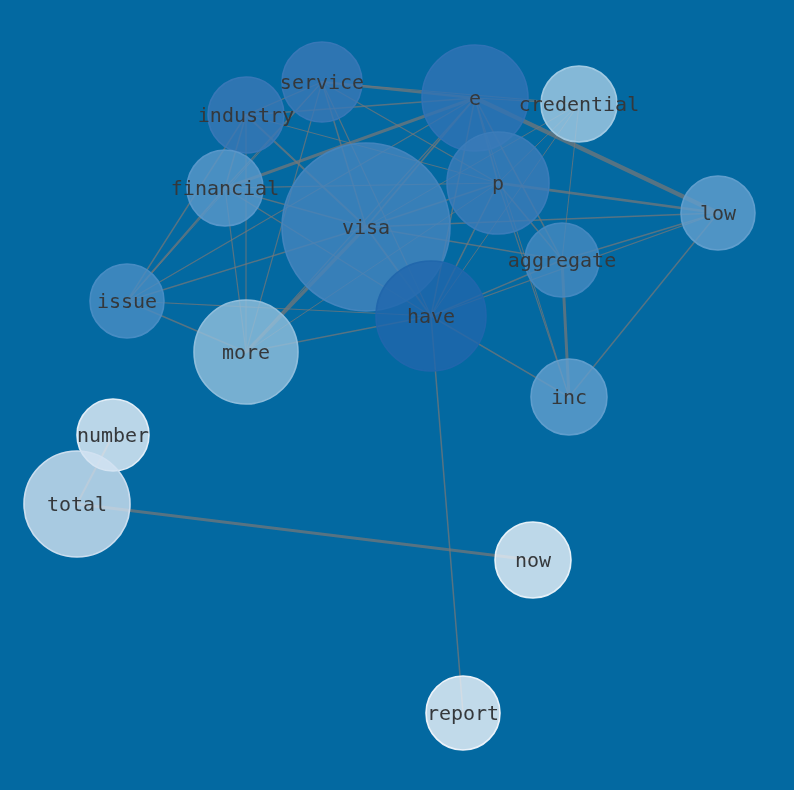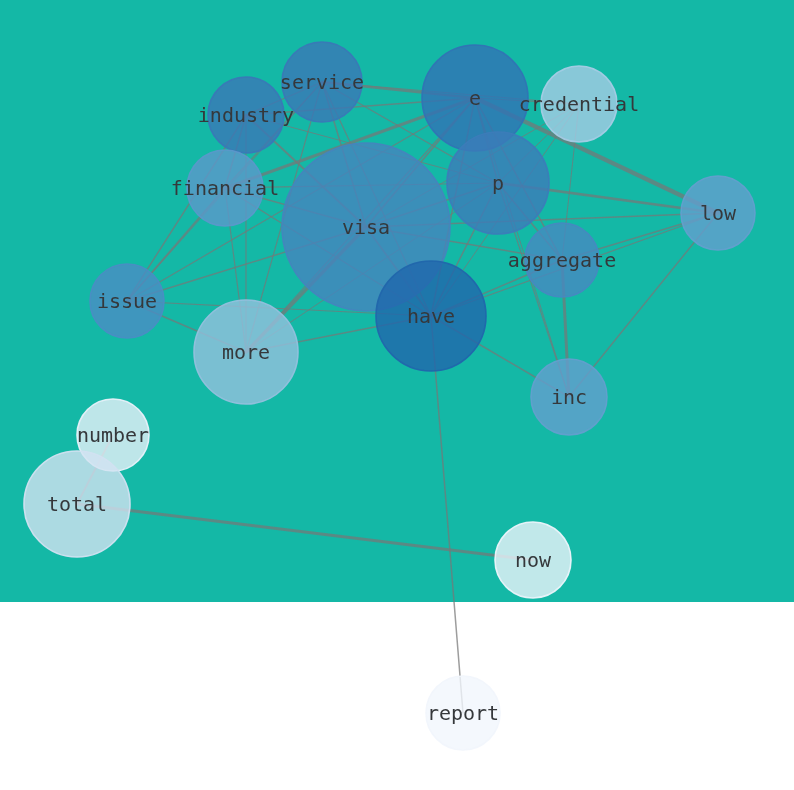--- a/index.html
+++ b/index.html
@@ -7,22 +7,22 @@
     padding: 0;
     background: #ffffff;
     width: 794px;
     height: 790px;
     overflow: hidden;
     font-family: "DejaVu Sans Mono", "Liberation Mono", monospace;
   }
   .figure-wrap {
     position: relative;
     width: 794px;
-    height: 602px;
-    background: #14b8a6;
+    height: 790px;
+    background: #0369a1;
   }
   svg text {
     font-family: "DejaVu Sans Mono", "Liberation Mono", monospace;
     font-size: 20px;
     fill: #35383b;
     text-anchor: middle;
     user-select: none;
   }
 </style>
 </head>

